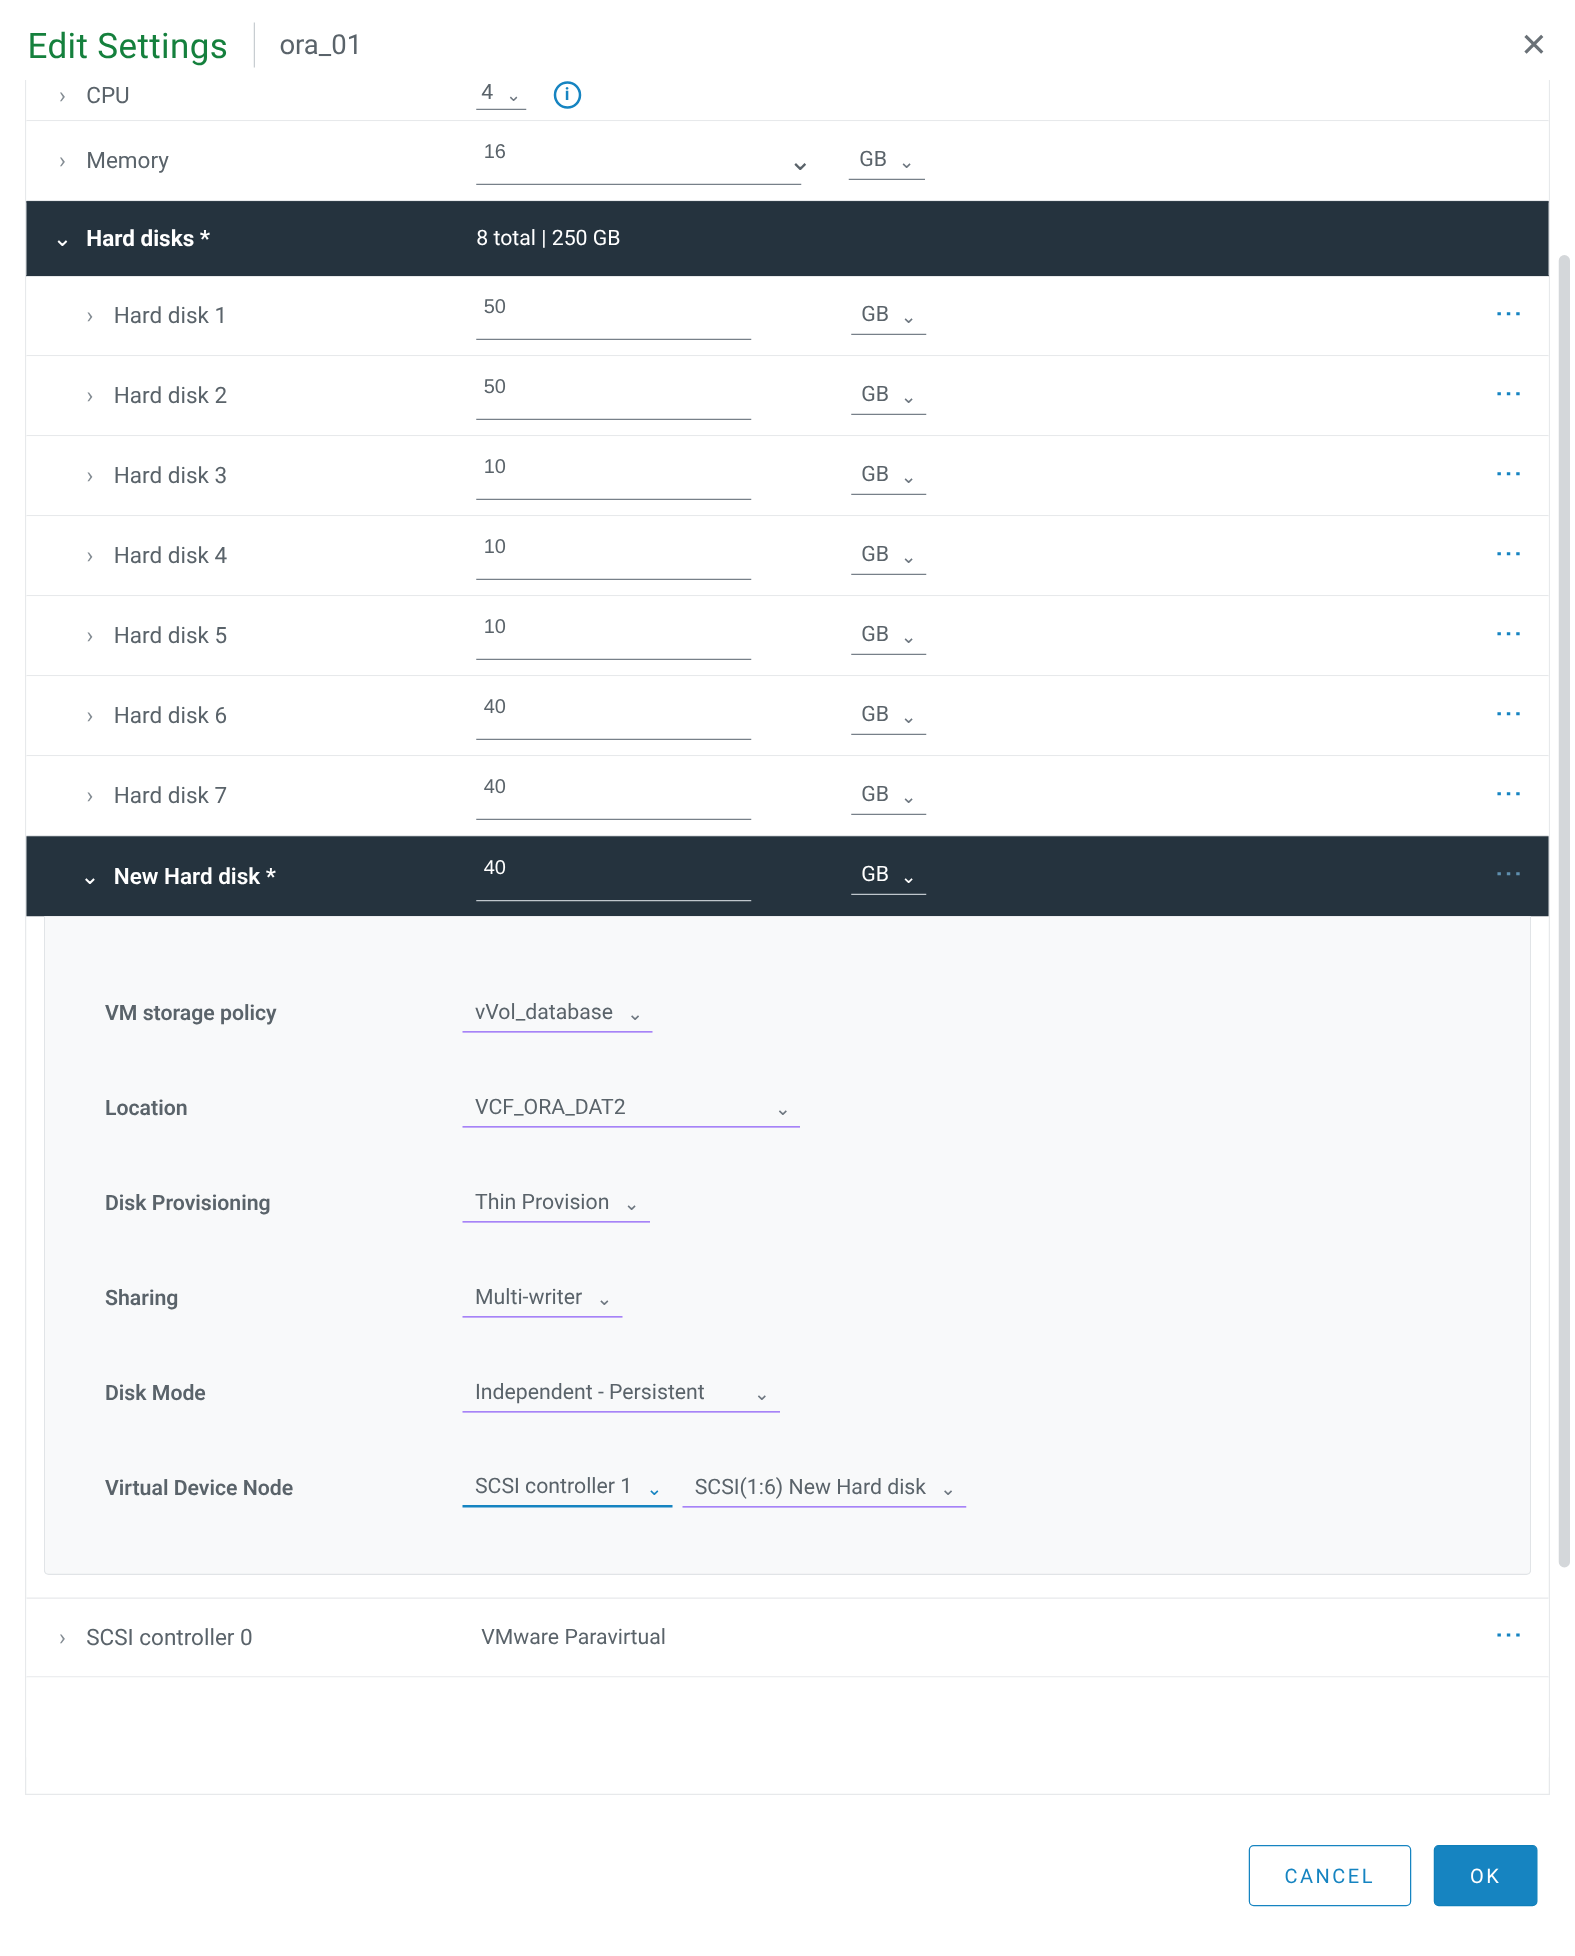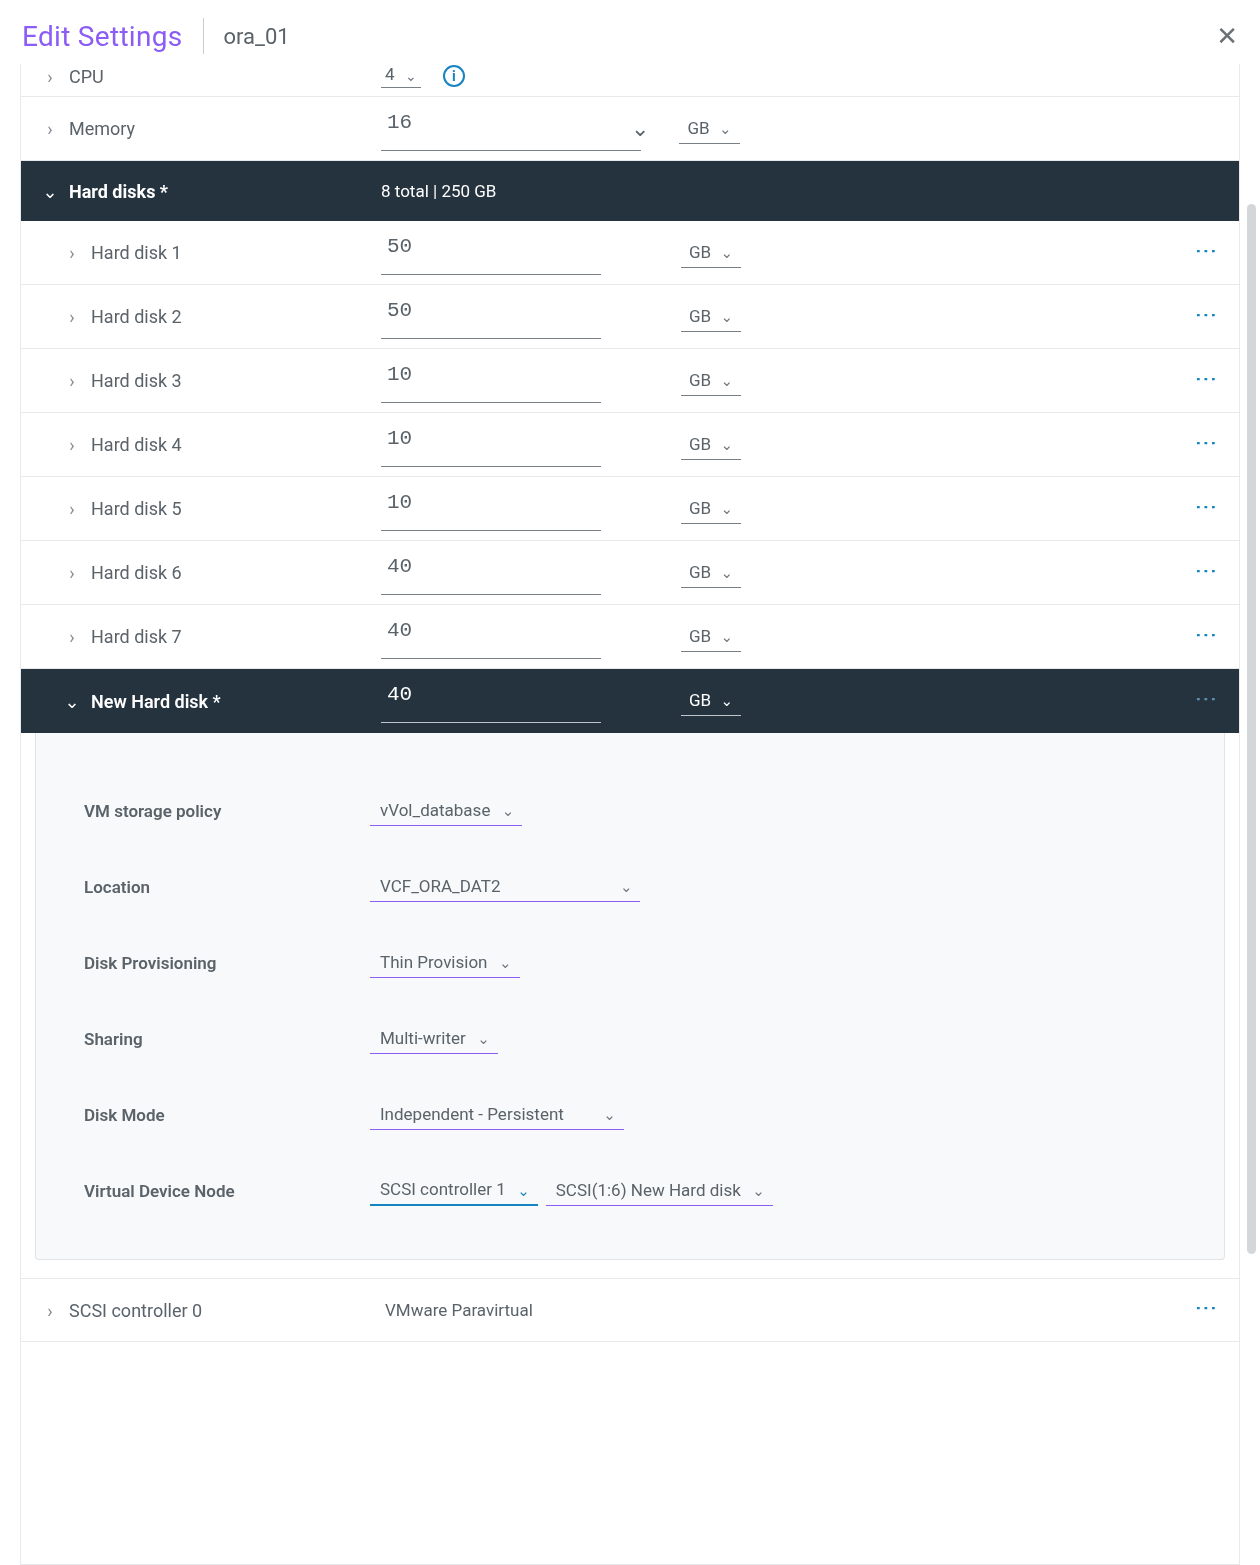--- a/index.html
+++ b/index.html
@@ -18,21 +18,21 @@
     flex-direction: column;
   }
   .dlg-header {
     display: flex;
     align-items: center;
     padding: 18px 22px 10px 22px;
   }
   .dlg-title {
     font-size: 28px;
     font-weight: 400;
-    color: #8b5cf6;
+    color: #15803d;
     letter-spacing: 0.3px;
   }
   .vsep {
     width: 1px;
     height: 36px;
     background: #c8cdd1;
     margin: 0 20px;
   }
   .vm-name {
     font-size: 22px;
@@ -89,25 +89,24 @@
     font-size: 18px;
     width: 18px;
     display: inline-block;
     text-align: center;
   }
   .row.dark .chev { color: #fff; }
   .val-input {
     width: 220px;
     border: none;
     border-bottom: 1px solid #778089;
-    font-size: 21px;
+    font-size: 16px;
     padding: 4px 6px 16px 6px;
     background: transparent;
     color: #5a636a;
-    font-family: Liberation Mono, monospace;
   }
   .val-area {
     flex: 0 0 300px;
     display: flex;
     align-items: center;
     gap: 20px;
   }
   .val-text {
     color: #5a636a;
     font-size: 17px;
@@ -495,14 +494,18 @@
       <div class="row" style="border-bottom:none;">
         
         
         
       </div>
 
     </div>
     <div class="fake-scroll"></div>
   </div>
 
+  <div class="footer">
+    <div class="btn btn-cancel">CANCEL</div>
+    <div class="btn btn-ok">OK</div>
+  </div>
 
 </div>
 
 </body></html>

